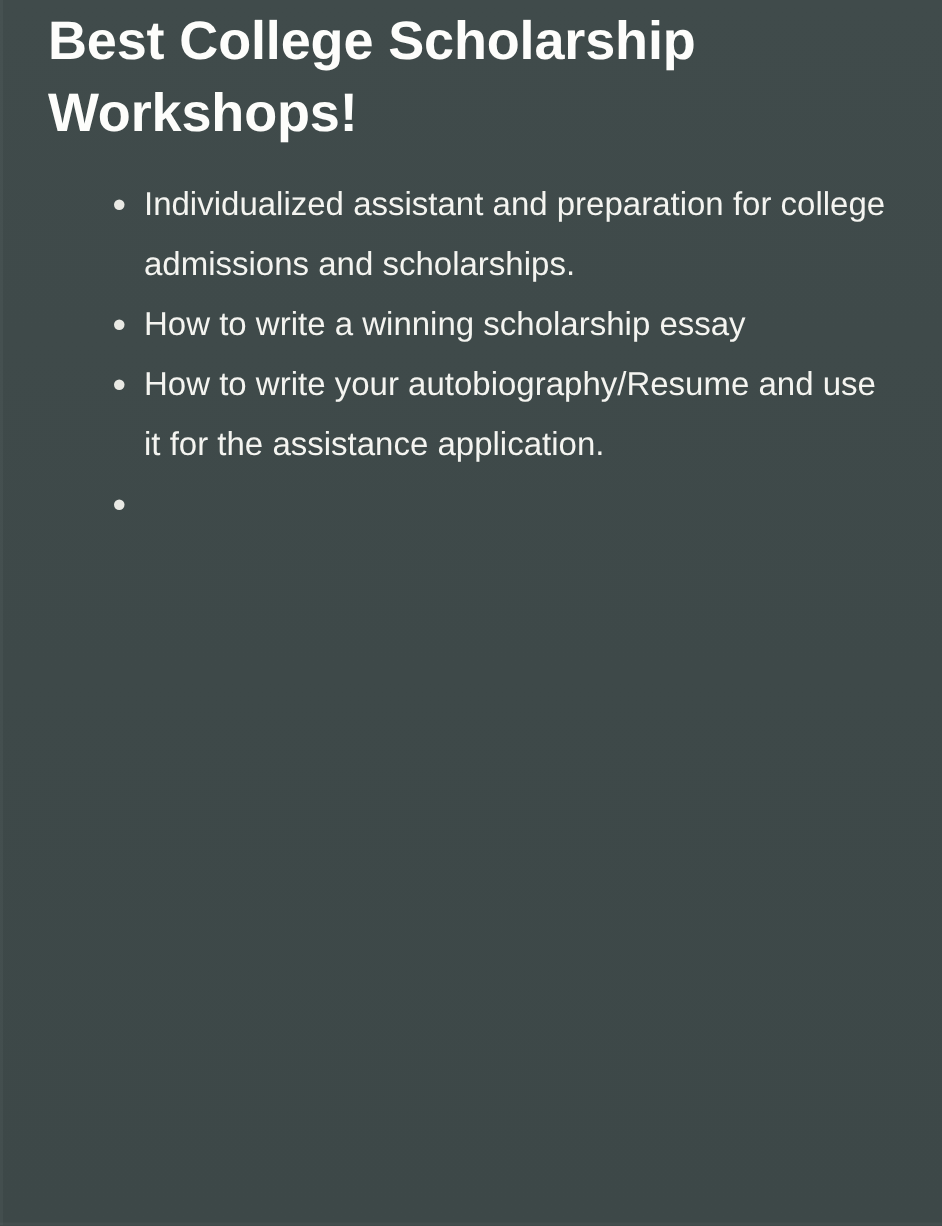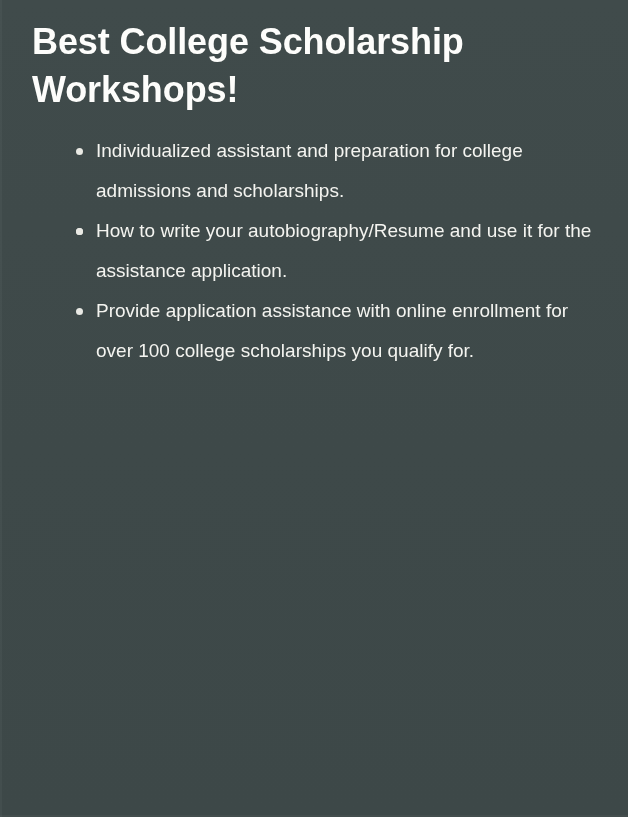--- a/index.html
+++ b/index.html
@@ -17,21 +17,21 @@
     -webkit-font-smoothing: antialiased;
   }
 
   .promo-card {
     position: relative;
     box-sizing: border-box;
     width: 628px;
     height: 817px;
     background: #414c4c;
     background-image: linear-gradient(180deg, #404b4b 0%, #3e4949 55%, #3d4848 100%);
-    padding: 18px 24px 0 28px;
+    padding: 3px 24px 0 28px;
     overflow: hidden;
   }
 
   
   .promo-card::before {
     content: "";
     position: absolute;
     left: 0;
     top: 0;
     bottom: 0;
@@ -64,21 +64,21 @@
   .benefit-list {
     list-style: none;
     margin: 17px 0 0 0;
     padding: 0;
   }
 
   .benefit-item {
     position: relative;
     margin: 0 0 0 0;
     padding: 0 0 0 68px;
-    font-size: 19px;
+    font-size: 22px;
     line-height: 40px;
     font-weight: 400;
     color: #f4f4f0;
     max-width: 500px;
   }
 
   .benefit-item .bullet-dot {
     position: absolute;
     left: 48px;
     top: 17px;
@@ -102,27 +102,27 @@
 
   <ul class="benefit-list">
 
     <li class="benefit-item">
       <span class="bullet-dot"></span>
       <span class="benefit-text">Individualized assistant and preparation for college admissions and scholarships.</span>
     </li>
 
     <li class="benefit-item">
       <span class="bullet-dot"></span>
+      <span class="benefit-text">How to write a winning scholarship essay</span>
     </li>
 
     <li class="benefit-item">
       <span class="bullet-dot"></span>
       <span class="benefit-text">How to write your autobiography/Resume and use it for the assistance application.</span>
     </li>
 
 
     <li class="benefit-item">
       <span class="bullet-dot"></span>
-      <span class="benefit-text">Provide application assistance with online enrollment for  over 100 college scholarships you qualify for.</span>
     </li>
 
   </ul>
 </div>
 
 </body></html>

